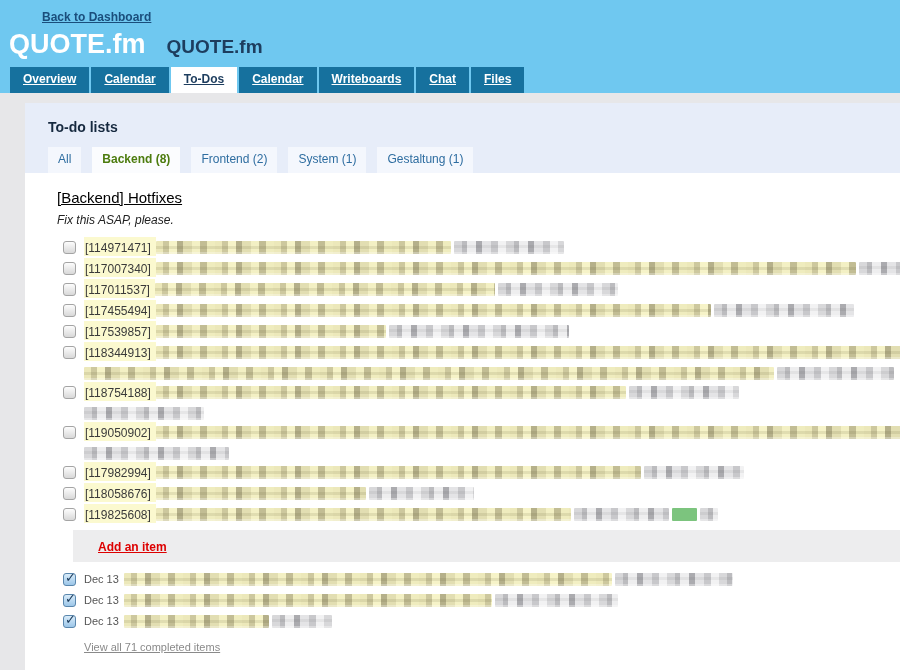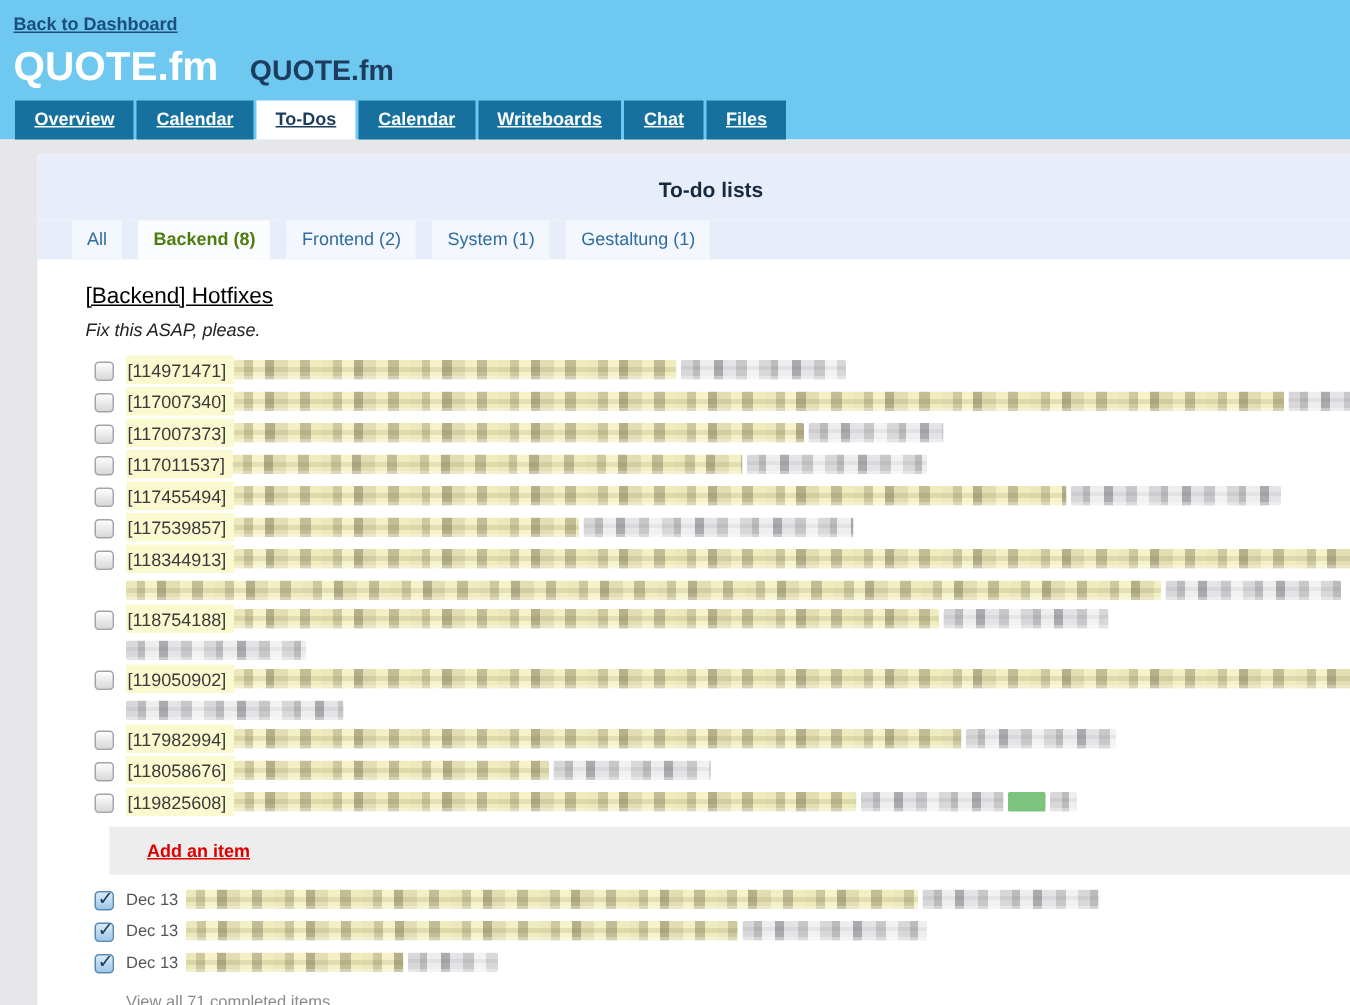--- a/index.html
+++ b/index.html
@@ -1,34 +1,34 @@
 <!DOCTYPE html>
 <html style="--header-blue: #6fc8f0; --tab-blue: #16719e; --panel-blue: #e7edf9; --hl-yellow: #fbf9cf; --link-navy: #1a4e7c; --filter-blue: #2e6da0; --add-red: #dd0000; --check-navy: #1b3a5a; --muted-gray: #8a8a8a;"><head>
 <meta charset="utf-8">
 <style>
   * { margin:0; padding:0; box-sizing:border-box; }
   html,body { width:900px; height:670px; overflow:hidden; }
   body { font-family:"Liberation Sans","DejaVu Sans",sans-serif; background:#fff; }
 
   
   .header { background:var(--header-blue,#6fc8f0); }
-  .back-row { padding:7px 0 3px 9px; }
+  .back-row { padding:7px 0 3px 9px;margin-left:33px; }
   .back-link { font-size:12px; font-weight:bold; color:var(--link-navy,#1a4e7c); text-decoration:underline; }
   .logo-row { padding:1px 0 7px 9px; display:flex; align-items:baseline; gap:21px; }
   .logo { font-size:27px; font-weight:bold; color:#fff; letter-spacing:0; }
   .project { font-size:19px; font-weight:bold; color:#1d3d5e; }
   .tabs-row { display:flex; align-items:flex-end; gap:2px; padding-left:10px; }
   .tab { font-size:12px; font-weight:bold; color:#fff; background:var(--tab-blue,#16719e);
          padding:5px 13px 7px; cursor:pointer; white-space:nowrap;text-decoration:underline; }
   .tab.active { background:#fff; color:#1d3d5e; }
 
   
   .page-body { background:#e7e7e9; height:577px; }
   .panel { margin-left:25px; padding-top:0; background:#fff; min-height:567px; position:relative; top:10px; }
-  .panel-head { background:var(--panel-blue,#e7edf9); padding:15px 0 11px 23px;text-align:center; }
+  .panel-head { background:var(--panel-blue,#e7edf9); padding:15px 0 11px 23px; }
   .panel-head span { font-size:14px; font-weight:bold; color:#16293f; }
   .filter-row { background:var(--panel-blue,#e7edf9); padding:0 0 0 23px; display:flex; gap:11px; }
   .filter-chip { font-size:12px; color:var(--filter-blue,#2e6da0); background:#f4f7fd;
                  padding:5px 10px 7px; cursor:pointer; white-space:nowrap; }
   .filter-chip.active { font-weight:bold; color:#4d7c0f; background:#fbfcfe; }
 
   
   .content { padding:16px 0 0 32px; }
   .list-title { font-size:15px; font-weight:normal; color:#000; text-decoration:underline; display:inline-block; cursor:pointer; }
   .list-desc { font-size:12px; font-style:italic; color:#222; margin:6px 0 13px; }
@@ -114,26 +114,20 @@
             </div>
             <div class="todo-row">
               <span class="cb"></span>
               <div class="todo-text">
                 <div class="todo-line"><span class="hl"><span class="todo-id">[117007340] </span></span><span class="seg seg-y" style="width: 700px;"></span><span class="seg seg-g" style="width: 52px;"></span></div>
               </div>
             </div>
             <div class="todo-row">
               <span class="cb"></span>
               <div class="todo-text">
-                <div class="todo-line"><span class="hl"><span class="todo-id">[117007373] </span></span><span class="seg seg-y" style="width: 380px;"></span><span class="seg seg-g" style="width: 90px;"></span></div>
-              </div>
-            </div>
-            <div class="todo-row">
-              <span class="cb"></span>
-              <div class="todo-text">
                 <div class="todo-line"><span class="hl"><span class="todo-id">[117011537] </span></span><span class="seg seg-y" style="width: 340px;"></span><span class="seg seg-g" style="width: 120px;"></span></div>
               </div>
             </div>
             <div class="todo-row">
               <span class="cb"></span>
               <div class="todo-text">
                 <div class="todo-line"><span class="hl"><span class="todo-id">[117455494] </span></span><span class="seg seg-y" style="width: 555px;"></span><span class="seg seg-g" style="width: 140px;"></span></div>
               </div>
             </div>
             <div class="todo-row">

